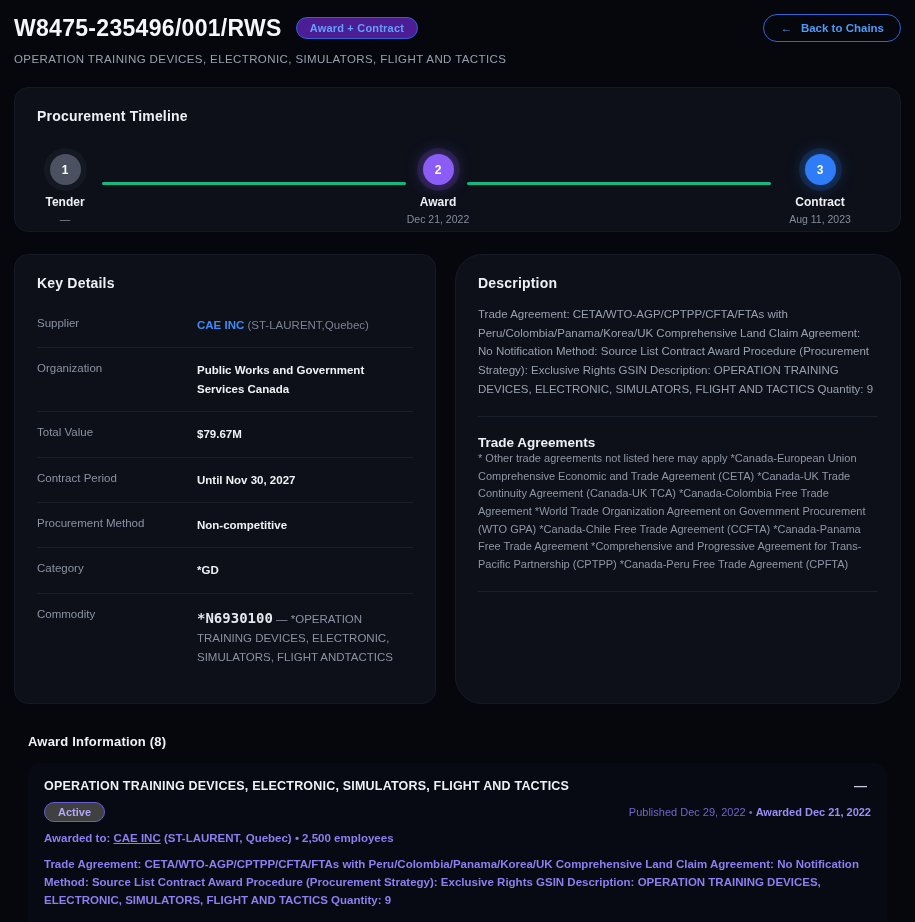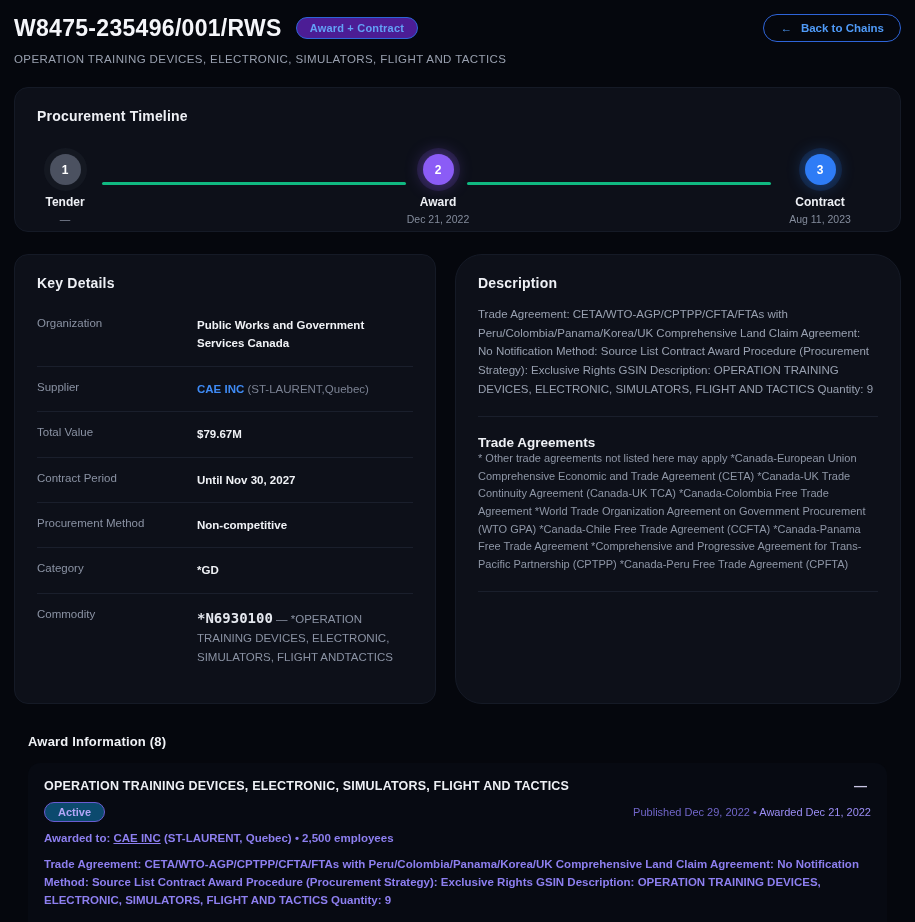--- a/index.html
+++ b/index.html
@@ -81,25 +81,25 @@
   .award-heading { margin:30px 0 0 14px; font-size:13px; font-weight:bold; color:#f0f2f6; letter-spacing:.2px; }
   .award-card {
     margin:14px 14px 0 14px; background:#070a12; border-radius:12px;
     padding:16px 16px 14px 16px;
   }
   .award-title-row { display:flex; align-items:flex-start; }
   .award-title { font-size:12.5px; font-weight:bold; color:#eef0f5; letter-spacing:.2px; }
   .collapse-icon { margin-left:auto; color:#c9c6e4; font-size:13px; font-weight:bold; cursor:pointer; line-height:1; padding:0 4px; }
   .award-meta-row { display:flex; align-items:center; margin-top:9px; }
   .status-badge {
-    border:1px solid #6a5cd0; color:#b3a6f8; background:#0c4a6e;
+    border:1px solid #6a5cd0; color:#b3a6f8; background:#404040;
     border-radius:13px; padding:3px 13px; font-size:11px; font-weight:bold;
   }
   .pub-line { margin-left:auto; font-size:11px; color:#7166c9; }
-  .pub-awarded { color:#9c8ef6; font-weight:normal; }
+  .pub-awarded { color:#9c8ef6; font-weight:bold; }
   .awarded-line { margin-top:10px; font-size:11.5px; color:#8d7ff0; font-weight:bold; }
   .awarded-supplier { color:#8d7ff0; text-decoration:underline; font-weight:bold; }
   .award-trade { margin-top:12px; font-size:11.5px; font-weight:bold; color:#8d7ff0; line-height:1.55; }
   .award-cols { display:flex; margin-top:16px; }
   .award-col-1 { width:187px; flex:0 0 187px; }
   .award-col-2 { width:185px; flex:0 0 185px; }
   .award-col-3 { flex:1; }
   .col-label { color:#8a92a3; font-size:11px; }
 </style>
 </head>
@@ -143,30 +143,30 @@
     </div>
   </div>
 
   <div class="panels">
 
     <div class="card kd-card">
       <div class="card-heading">Key Details</div>
       <div class="kd-rows">
 
         <div class="kd-row">
-          <div class="kd-label">Organization</div>
-          <div class="kd-value">Public Works and Government Services Canada</div>
-        </div>
-
-        <div class="kd-row">
           <div class="kd-label">Supplier</div>
           <div class="kd-value">
             <a href="#" class="kd-link">CAE INC</a>
             <span class="kd-plain">(ST-LAURENT,Quebec)</span>
           </div>
+        </div>
+
+        <div class="kd-row">
+          <div class="kd-label">Organization</div>
+          <div class="kd-value">Public Works and Government Services Canada</div>
         </div>
 
         <div class="kd-row">
           <div class="kd-label">Total Value</div>
           <div class="kd-value">$79.67M</div>
         </div>
 
         <div class="kd-row">
           <div class="kd-label">Contract Period</div>
           <div class="kd-value">Until Nov 30, 2027</div>

